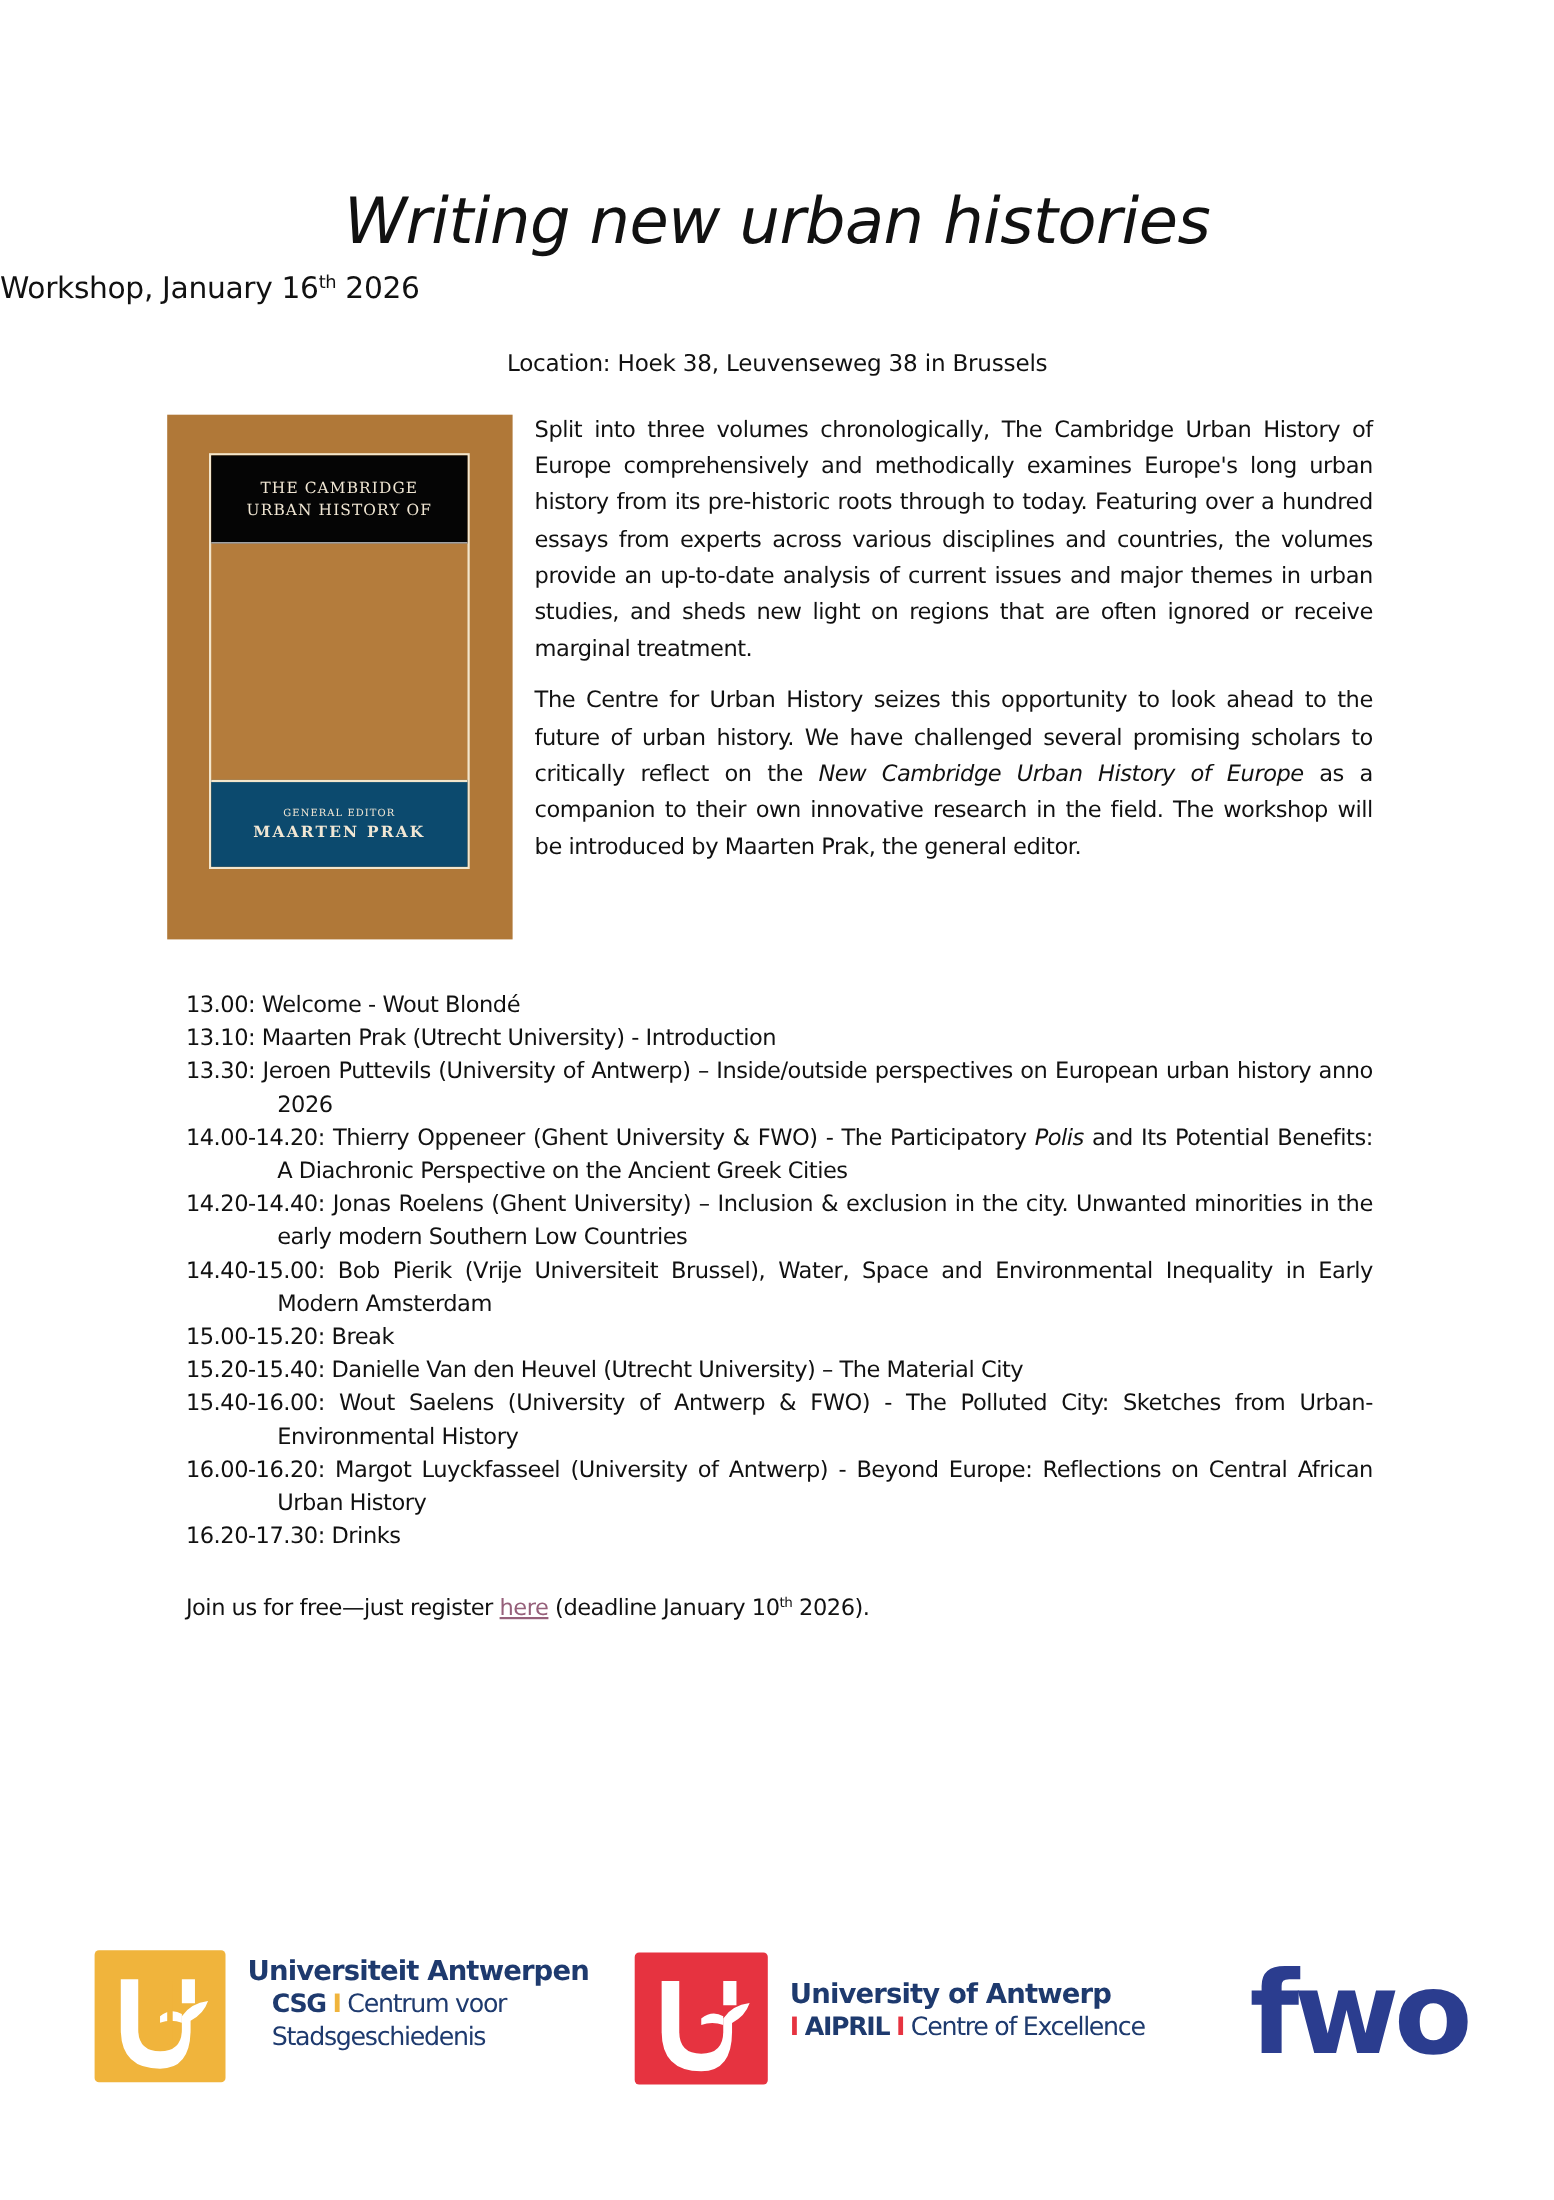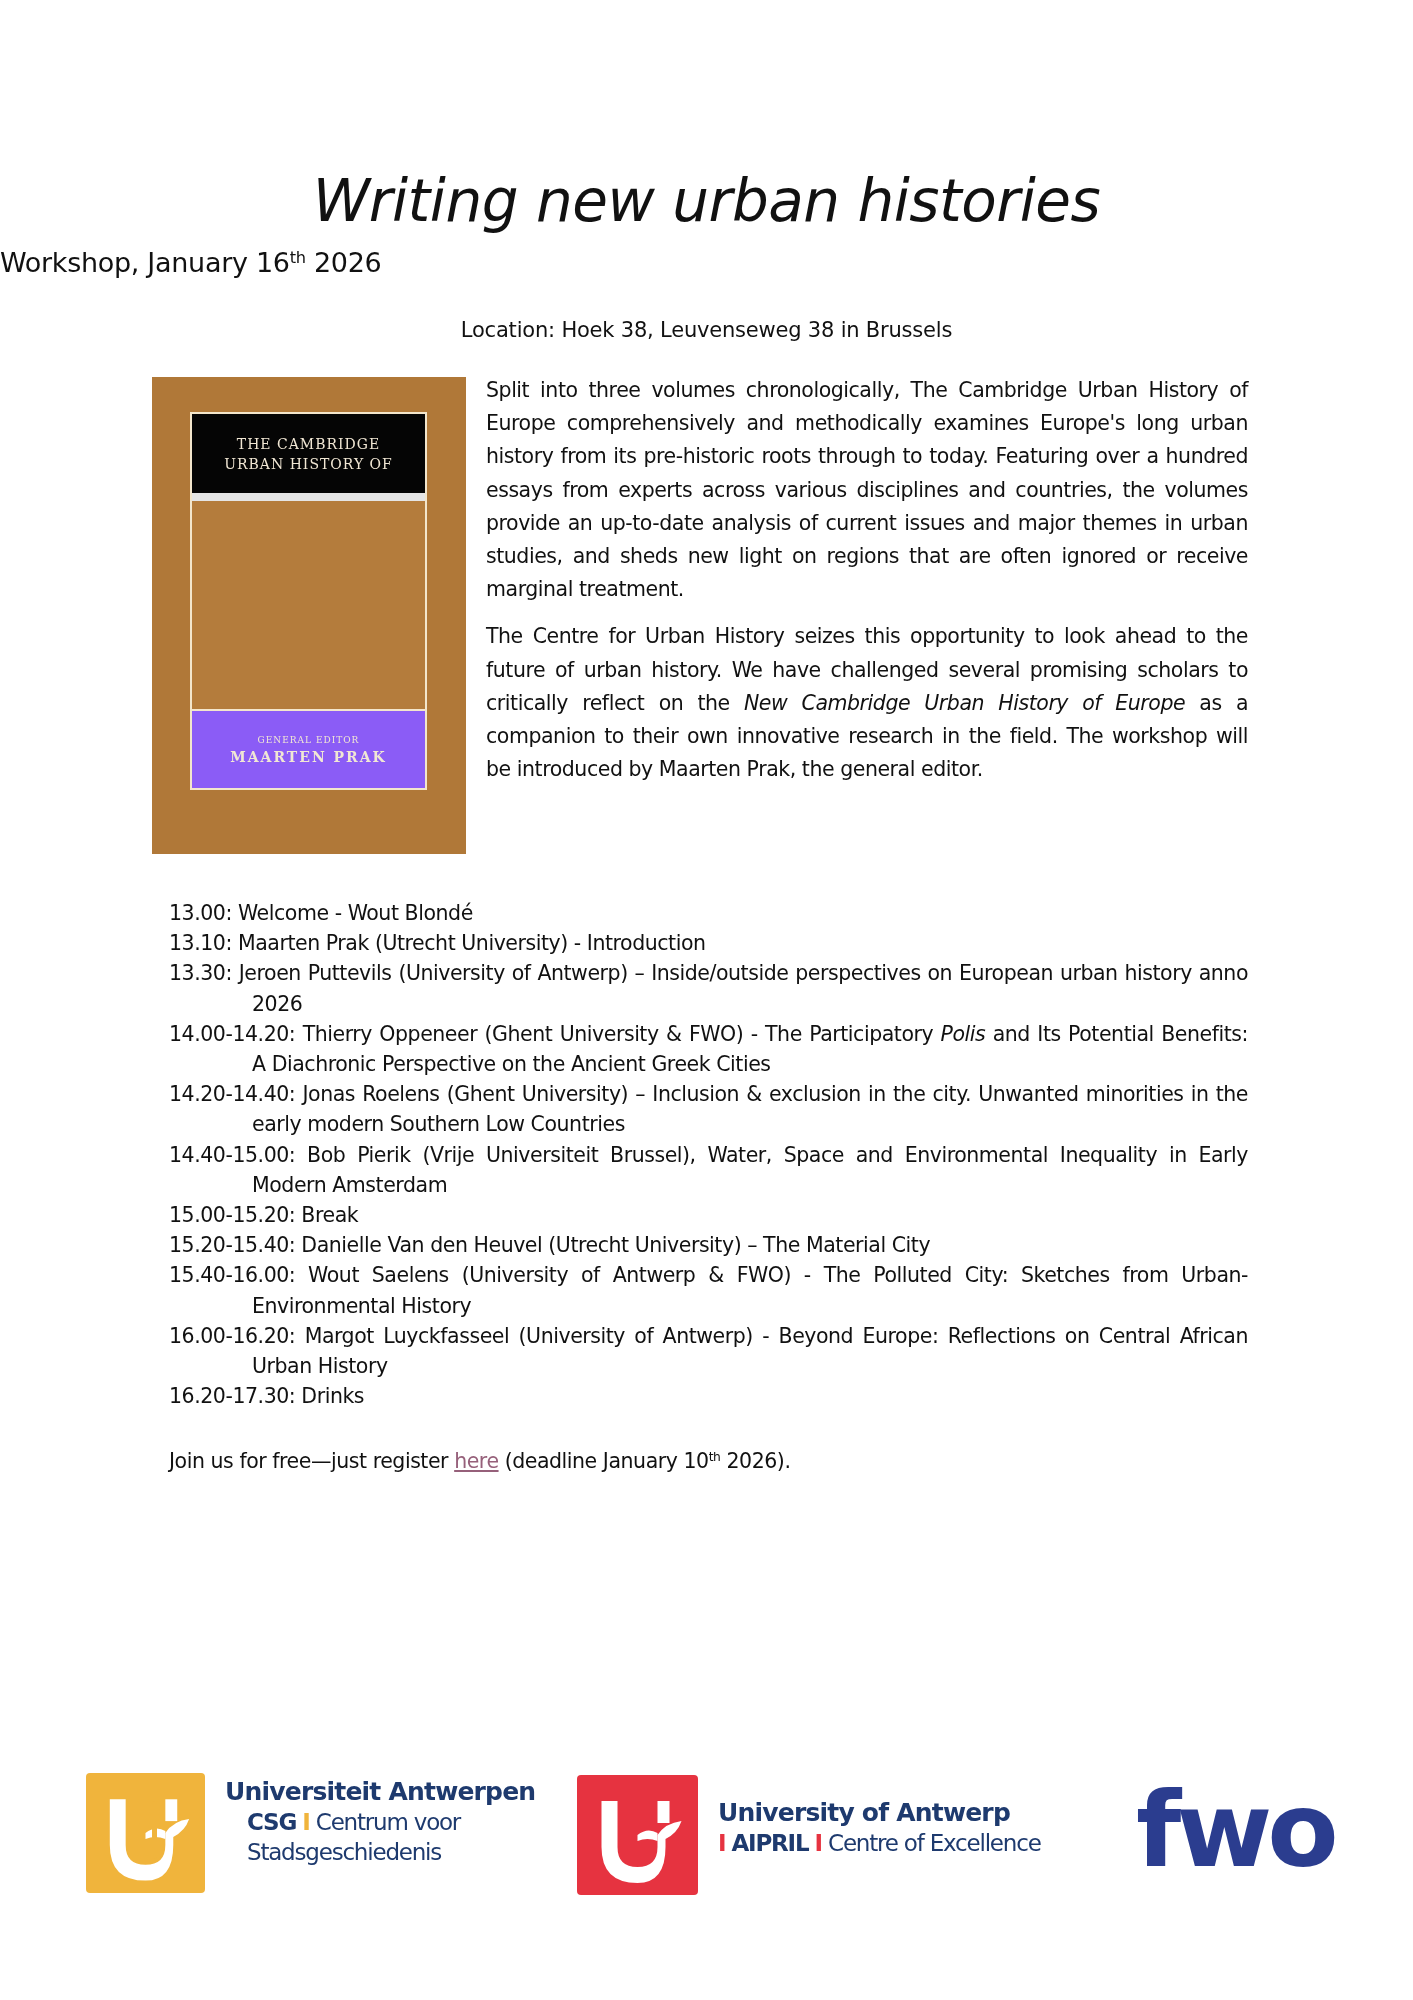--- a/index.html
+++ b/index.html
@@ -64,21 +64,21 @@
       width: 237px; height: 378px;
       border: 2px solid #F3E6CC;
       box-sizing: border-box;
       background: #B47C3C;
     }
     .cover-top {
       position: absolute;
       left: 0; top: 0; right: 0;
       height: 79px;
       background: #050505;
-      border-bottom: 8px solid #e5e5e5;
+      border-bottom: 1px solid #e5e5e5;
       display: flex;
       flex-direction: column;
       justify-content: center;
       align-items: center;
       color: #F1E7D4;
       font-family: "DejaVu Serif", serif;
       font-size: 14px;
       letter-spacing: 1px;
       line-height: 20px;
       text-align: center;
@@ -112,21 +112,21 @@
       color: #F6EBD6;
       font-family: "DejaVu Serif", serif;
       font-size: 13px;
       letter-spacing: 0.8px;
       margin-top: 10px;
     }
     .cover-bottom {
       position: absolute;
       left: 0; right: 0; bottom: 0;
       height: 77px;
-      background: #8b5cf6;
+      background: #0c4a6e;
       border-top: 2px solid #F3E6CC;
       display: flex;
       flex-direction: column;
       justify-content: center;
       align-items: center;
       color: #F1E7D4;
       font-family: "DejaVu Serif", serif;
       text-align: center;
     }
     .cover-editor-label {

